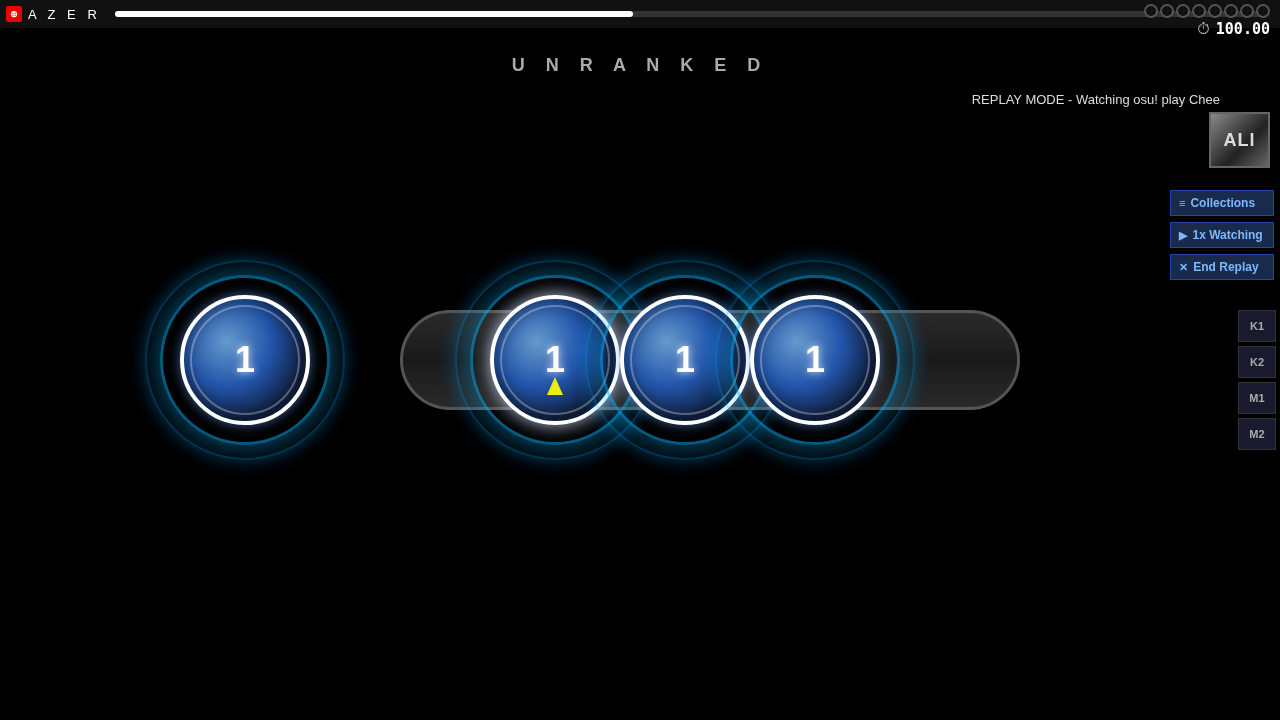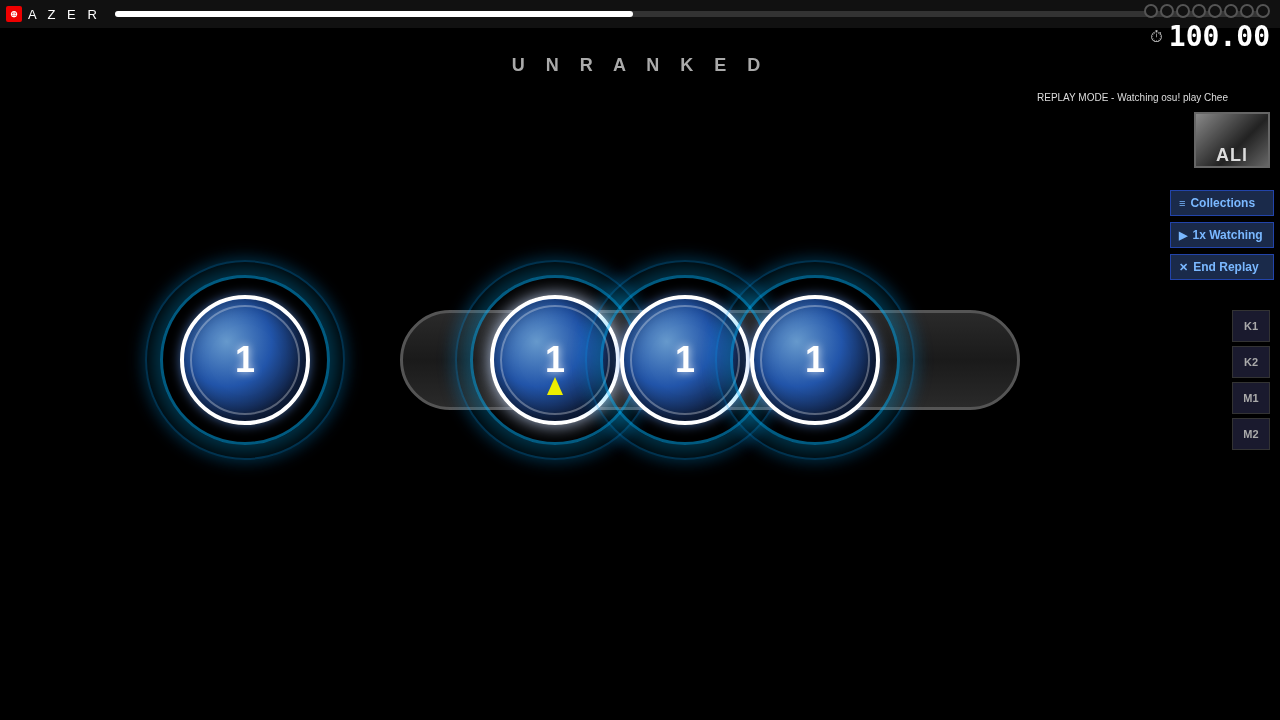--- a/index.html
+++ b/index.html
@@ -94,21 +94,21 @@
       margin-top: 2px;
     }
 
     #clock-icon {
       color: #ccc;
       font-size: 16px;
     }
 
     #accuracy-value {
       color: #fff;
-      font-size: 28px;
+      font-size: 15px;
       font-weight: bold;
       font-family: monospace;
     }
 
     
     #unranked-label {
       position: absolute;
       top: 55px;
       left: 50%;
       transform: translateX(-50%);
@@ -116,39 +116,39 @@
       font-size: 18px;
       letter-spacing: 8px;
       font-weight: bold;
       z-index: 5;
     }
 
     
     #replay-mode-text {
       position: absolute;
       top: 92px;
-      right: 52px;
+      right: 60px;
       color: #ddd;
-      font-size: 10px;
+      font-size: 13px;
       z-index: 10;
       white-space: nowrap;
     }
 
     
     #player-avatar {
       position: absolute;
       top: 112px;
       right: 10px;
-      width: 76px;
+      width: 61px;
       height: 56px;
       border: 2px solid #666;
       z-index: 10;
       background: linear-gradient(135deg, #888 0%, #444 40%, #222 60%, #666 100%);
       display: flex;
-      align-items: flex-end;
+      align-items: center;
       justify-content: center;
       font-size: 18px;
       font-weight: bold;
       color: #ddd;
       letter-spacing: 1px;
     }
 
     
     #right-sidebar {
       position: absolute;
@@ -183,21 +183,21 @@
 
     
     #key-indicators {
       position: absolute;
       right: 0;
       top: 310px;
       display: flex;
       flex-direction: column;
       gap: 4px;
       z-index: 10;
-      padding-right: 10px;
+      padding-right: 4px;
     }
 
     .key-indicator {
       width: 38px;
       height: 32px;
       background: #1a1a2e;
       border: 1px solid #333;
       color: #aaa;
       font-size: 11px;
       display: flex;

